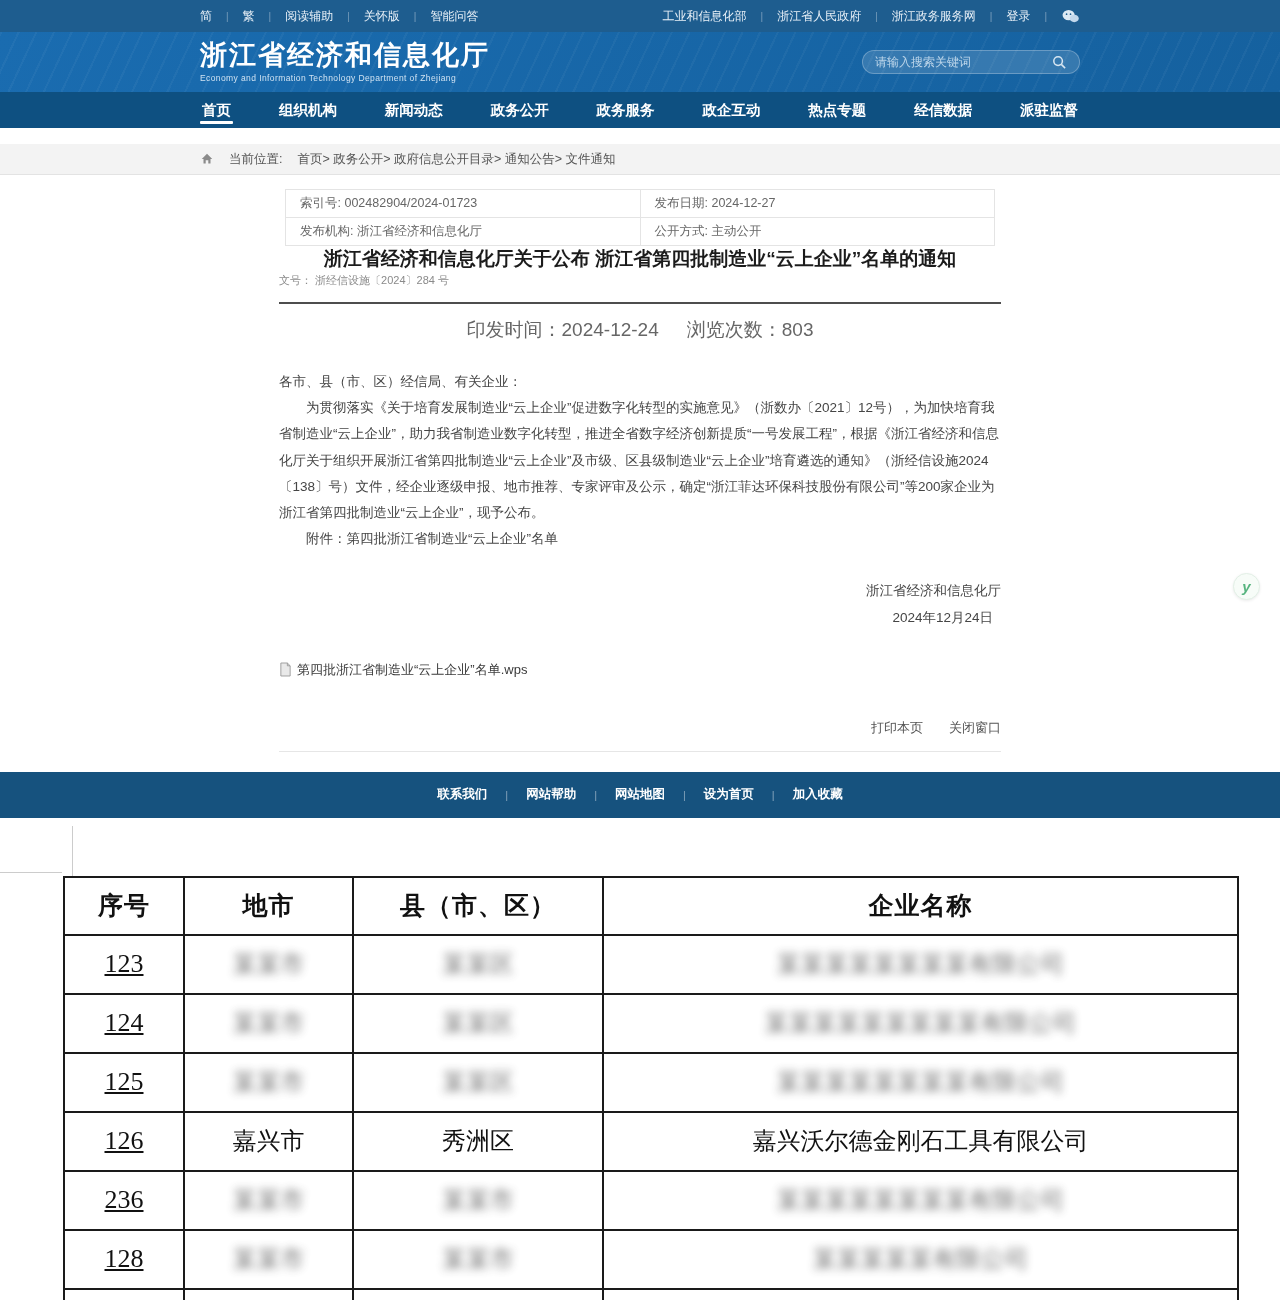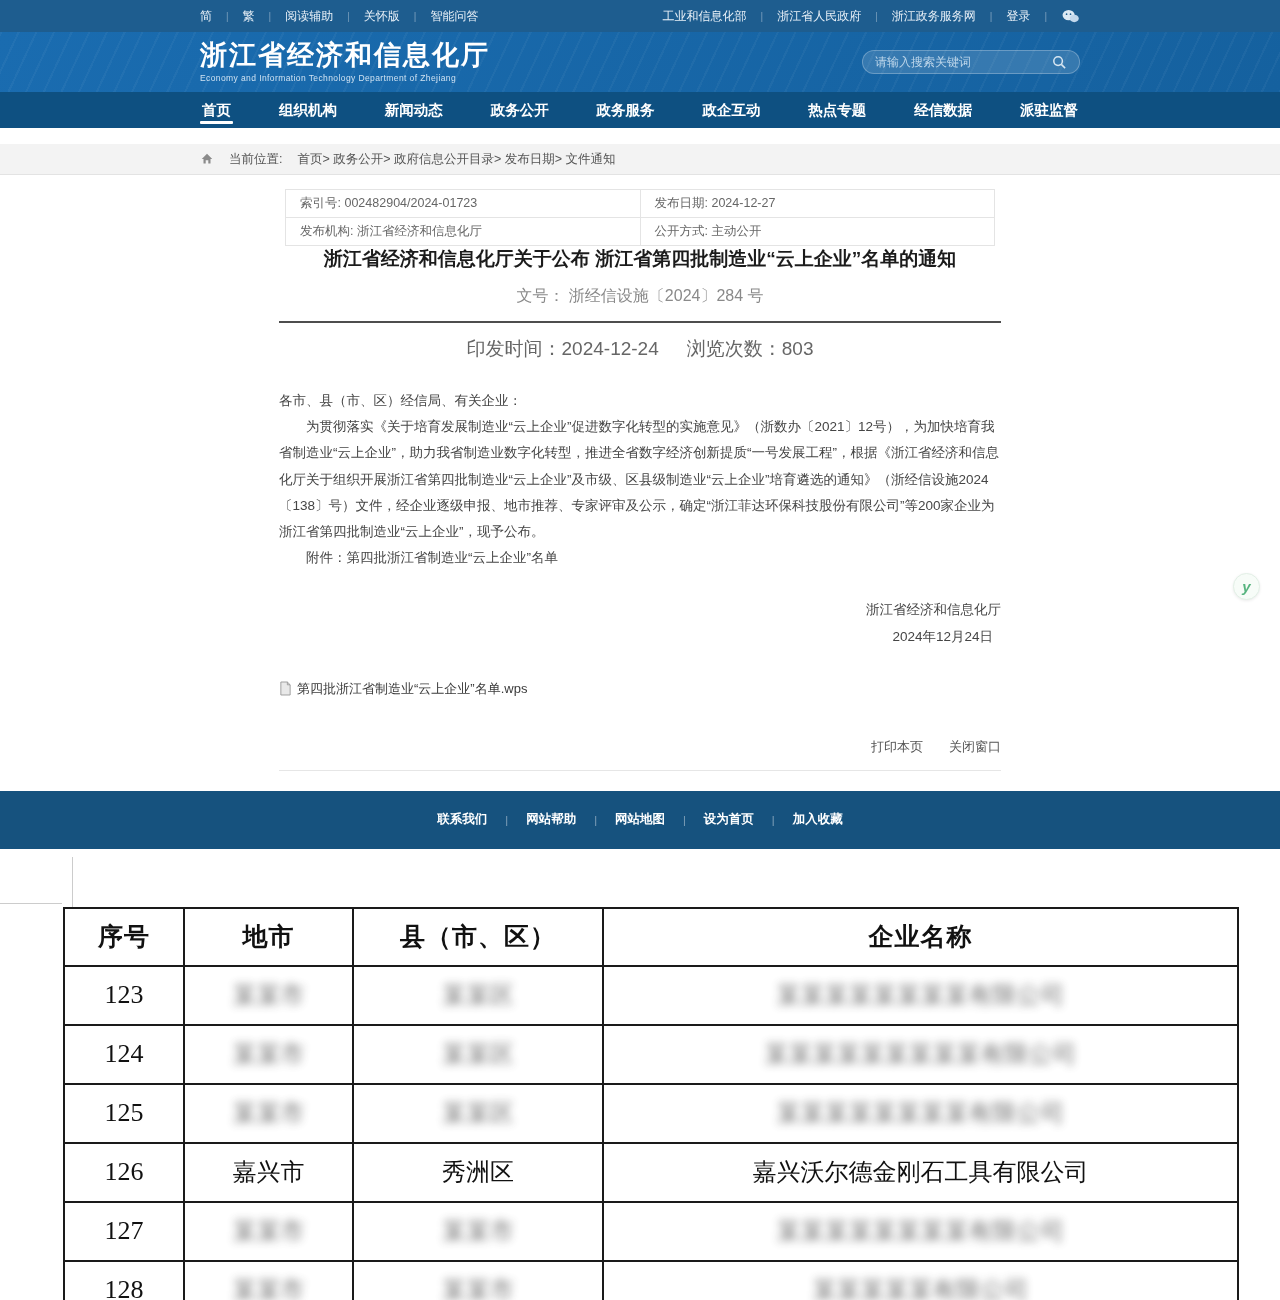--- a/index.html
+++ b/index.html
@@ -38,54 +38,54 @@
   .crumbbar { height:31px; background:#f3f3f3; border-bottom:1px solid #e3e3e3; }
   .crumb-inner { width:880px; margin:16px auto; height:100%; display:flex; align-items:center; gap:15px; font-size:12.5px; color:#555; }
   .crumb-inner a { color:#555; text-decoration:none; cursor:pointer; }
   .home-icon { color:#777; display:flex; }
 
   
   .content { width:722px; margin:0 auto; position:relative; }
   .doc-info { width:710px; margin:14px auto 0; border-collapse:collapse; font-size:12.5px; color:#666; }
   .doc-info td { border:1px solid #e4e4e4; padding:5px 14px; width:50%; }
   .art-title { text-align:center; font-size:19px; font-weight:bold; color:#1b1b1b; line-height:1.4; }
-  .doc-number { margin-top:13px; text-align:center; font-size:16px; color:#8a8a8a; }
+  .doc-number { font-size:11px; color:#8a8a8a; }
   .title-rule { margin-top:14px; border-top:2px solid #4d4d4d; }
   .meta-line { margin-top:13px; text-align:center; font-size:19px; color:#666; }
   .meta-line span.gap { display:inline-block; width:28px; }
   .body-text { margin-top:26px; font-size:13.5px; color:#454545; line-height:1.95; }
   .body-text .indent { text-indent:2em; }
   .sign-block { margin-top:24px; text-align:right; font-size:13.5px; color:#454545; line-height:2.0; }
   .sign-date { padding-right:8px; }
   .attach-line { margin-top:30px; display:flex; align-items:center; gap:5px; font-size:13px; color:#3a3a3a; }
   .attach-line a { color:#3a3a3a; text-decoration:none; cursor:pointer; }
   .doc-icon { display:flex; }
   .page-actions { margin-top:40px; padding-bottom:14px; border-bottom:1px solid #e6e6e6;
      display:flex; justify-content:flex-end; gap:26px; font-size:13px; color:#555; }
   .page-actions a { color:#555; text-decoration:none; cursor:pointer; }
   .float-widget { position:absolute; right:20px; top:573px; width:27px; height:27px; border-radius:50%;
      background:#f7fcf8; border:1px solid #e2f0e6; box-shadow:0 1px 3px rgba(0,0,0,.08);
      display:flex; align-items:center; justify-content:center; color:#57b47f; font-weight:bold; font-size:15px; cursor:pointer; font-style:italic; }
 
   
-  .footer { margin-top:20px; height:58px; background:#16527e; display:flex; align-items:center; justify-content:center; }
+  .footer { margin-top:20px; height:46px; background:#16527e; display:flex; align-items:center; justify-content:center; }
   .footer-links { display:flex; align-items:center; gap:18px; font-size:12.5px; color:#fff; font-weight:bold; }
   .footer-links a { color:#fff; text-decoration:none; cursor:pointer; }
   .fsep { color:rgba(255,255,255,.45); font-weight:normal; font-size:11px; }
 
   
   .preview-area { position:relative; height:596px; background:#fff; }
   .pv-edge-v { position:absolute; left:72px; top:8px; width:1px; height:50px; background:#ccc; }
   .pv-edge-h { position:absolute; left:0; top:54px; width:62px; height:1px; background:#ccc; }
   .list-table { position:absolute; left:63px; top:58px; width:1174px; border-collapse:collapse;
      font-family:"Liberation Serif","DejaVu Serif",serif; color:#111; table-layout:fixed; }
   .list-table th, .list-table td { border:2px solid #1a1a1a; text-align:center; overflow:hidden; }
   .list-table th { height:58px; font-size:25px; font-weight:bold; letter-spacing:1px; }
   .list-table td { height:59px; font-size:24px; }
-  .list-table td.num { font-size:26px; }
+  .list-table td.num { font-size:26px;text-decoration:underline; }
   .col-no { width:120px; } .col-city { width:169px; } .col-district { width:250px; } .col-company { width:635px; }
   td.blur span { filter:blur(4px); opacity:.72; color:#333; }
 </style>
 </head>
 <body>
 
 <div class="page">
 
   <div class="topbar">
     <div class="topbar-inner">
@@ -154,21 +154,21 @@
   </div>
 
   <div class="crumbbar">
     <div class="crumb-inner">
       <span class="home-icon">
         <svg viewBox="0 0 16 16" width="14" height="14">
             <path d="M8 2 L14 8 H12 V13 H9.5 V9.5 H6.5 V13 H4 V8 H2 Z" fill="#8a8a8a"></path>
           </svg>
       </span>
       <span>当前位置:</span>
-      <span><a>首页</a><span>&gt; </span><a>政务公开</a><span>&gt; </span><a>政府信息公开目录</a><span>&gt; </span><a>发布日期</a><span>&gt; </span><a>文件通知</a></span>
+      <span><a>首页</a><span>&gt; </span><a>政务公开</a><span>&gt; </span><a>政府信息公开目录</a><span>&gt; </span><a>通知公告</a><span>&gt; </span><a>文件通知</a></span>
     </div>
   </div>
 
   <div class="content">
     <table class="doc-info">
       <tbody>
           <tr>
         <td><span>索引号:</span> <span>002482904/2024-01723</span></td>
         <td><span>发布日期:</span> <span>2024-12-27</span></td>
       </tr>
@@ -266,21 +266,21 @@
             <td class="blur"><span>某某区</span></td>
             <td class="blur"><span>某某某某某某某某有限公司</span></td>
           </tr>
           <tr>
             <td class="num"><span>126</span></td>
             <td><span>嘉兴市</span></td>
             <td><span>秀洲区</span></td>
             <td><span>嘉兴沃尔德金刚石工具有限公司</span></td>
           </tr>
           <tr>
-            <td class="num"><span>127</span></td>
+            <td class="num"><span>236</span></td>
             <td class="blur"><span>某某市</span></td>
             <td class="blur"><span>某某市</span></td>
             <td class="blur"><span>某某某某某某某某有限公司</span></td>
           </tr>
           <tr>
             <td class="num"><span>128</span></td>
             <td class="blur"><span>某某市</span></td>
             <td class="blur"><span>某某市</span></td>
             <td class="blur"><span>某某某某某有限公司</span></td>
           </tr>

